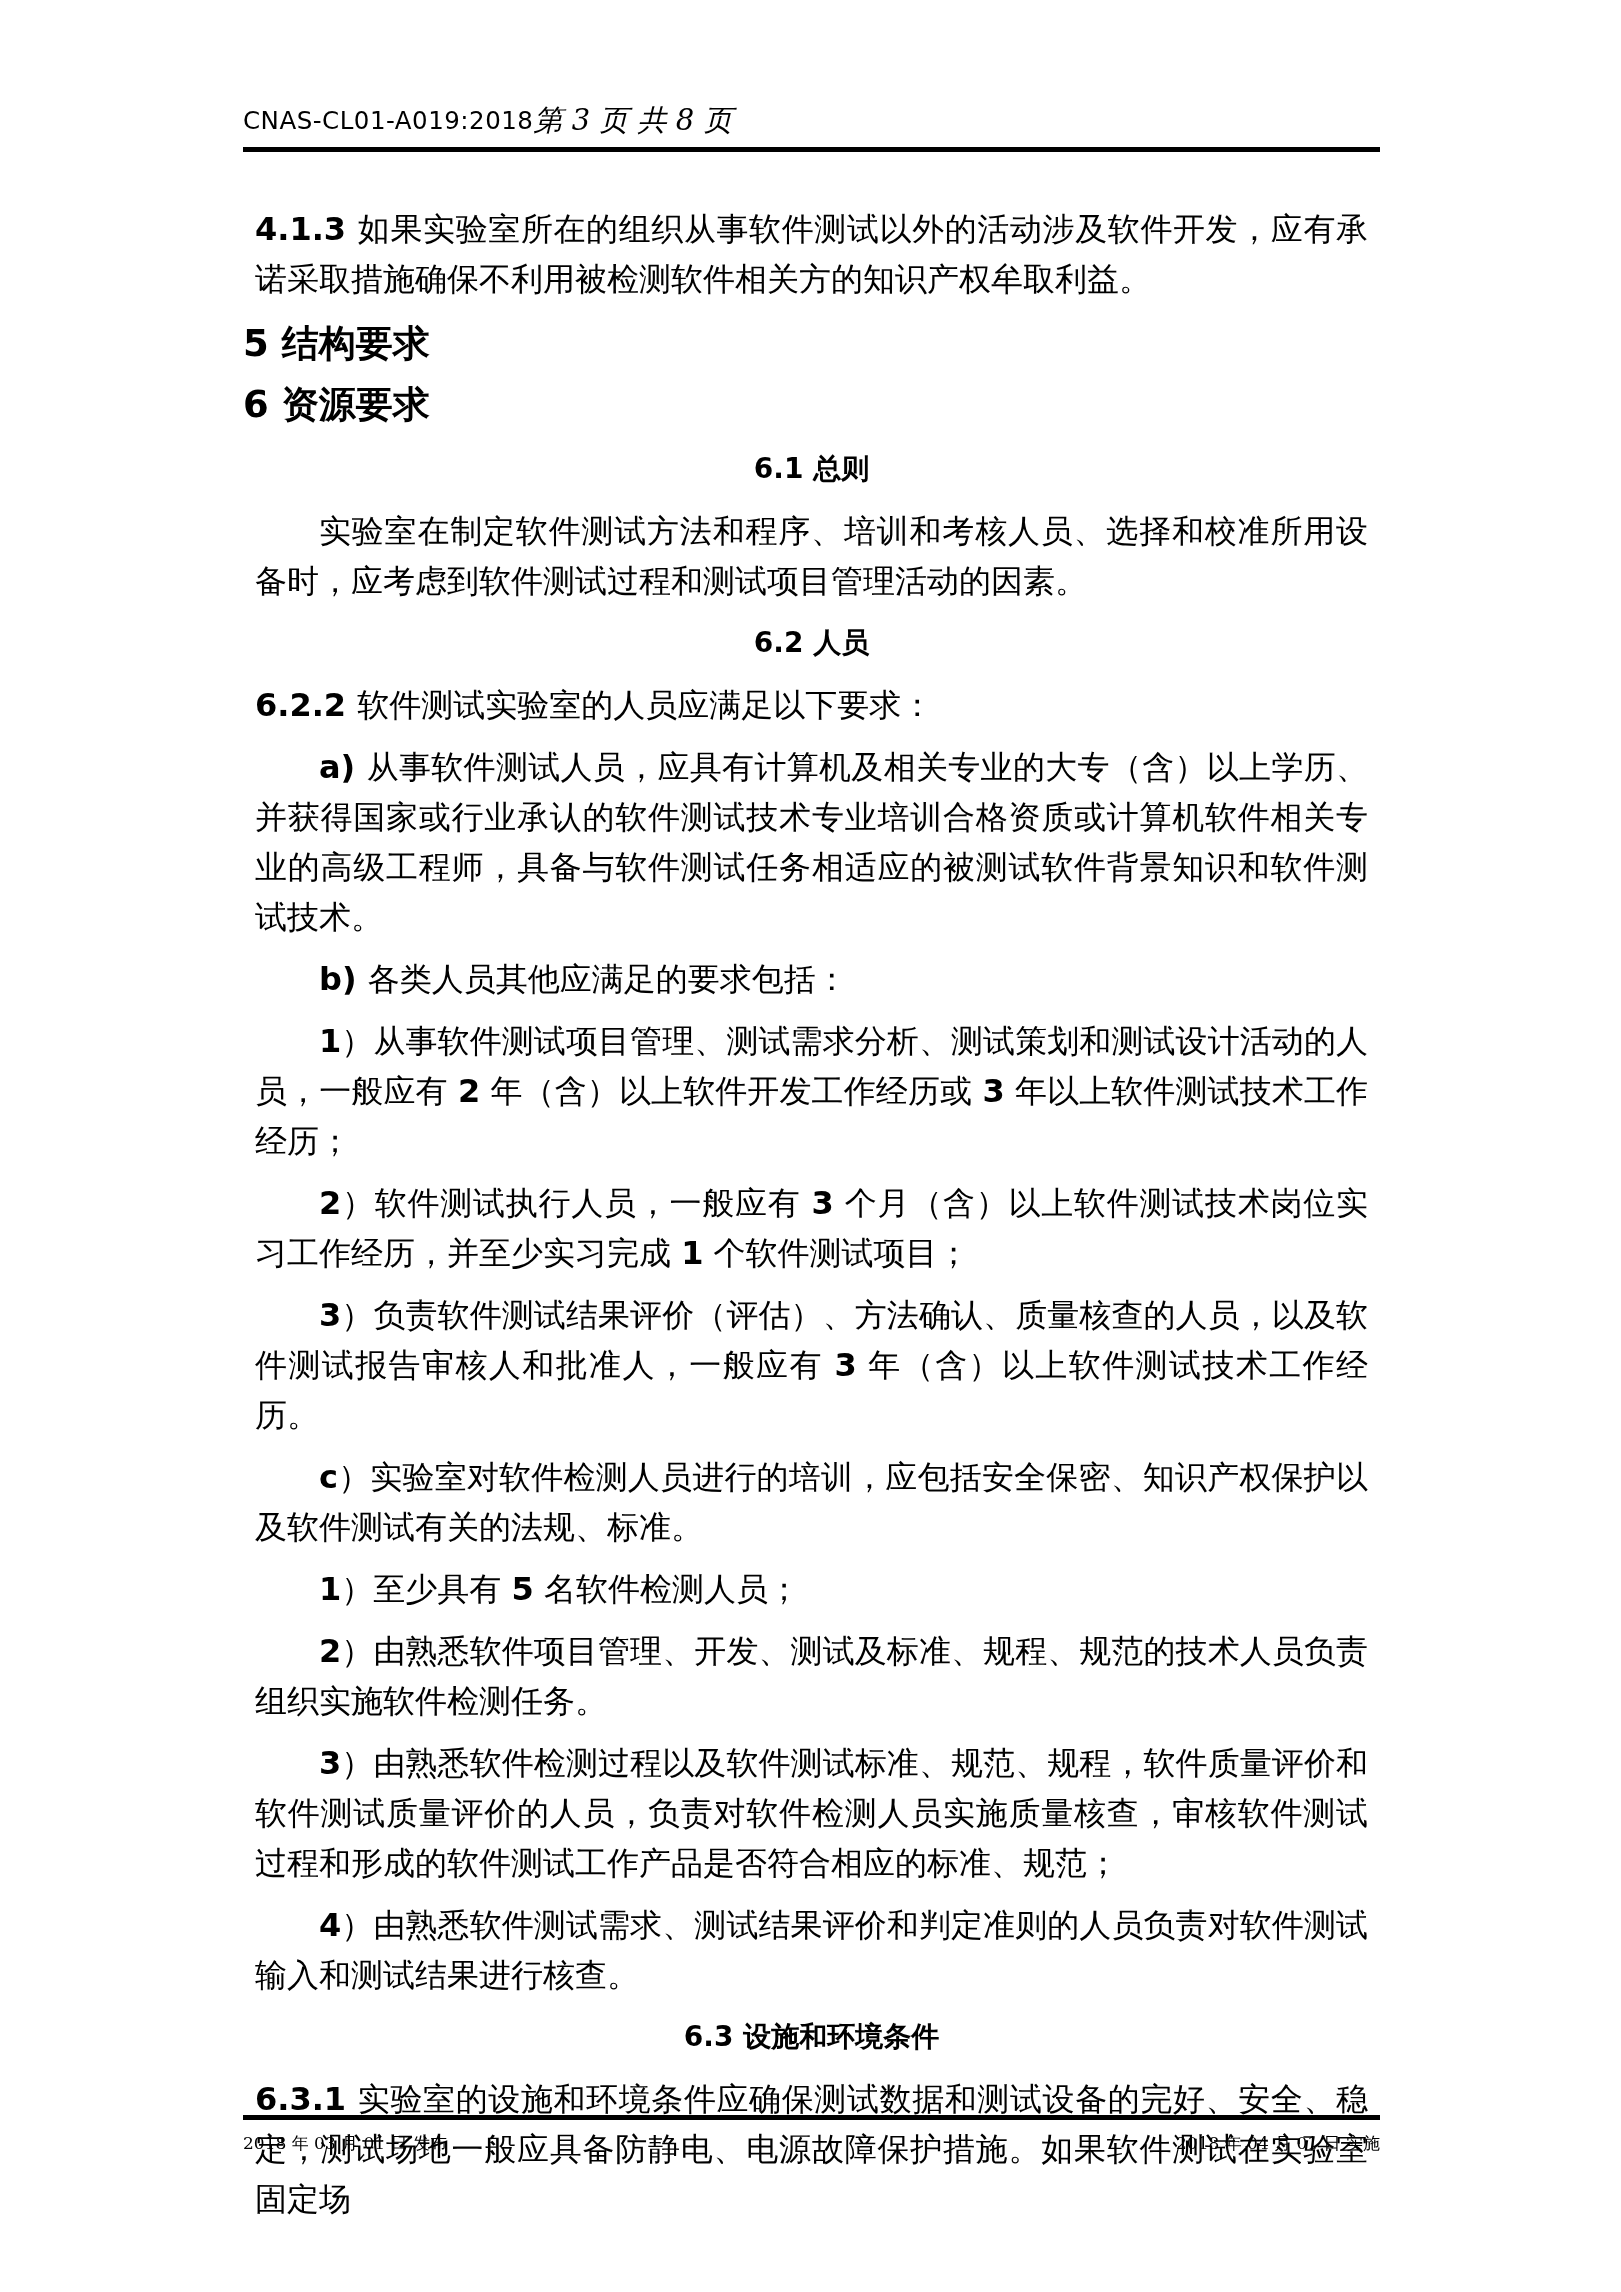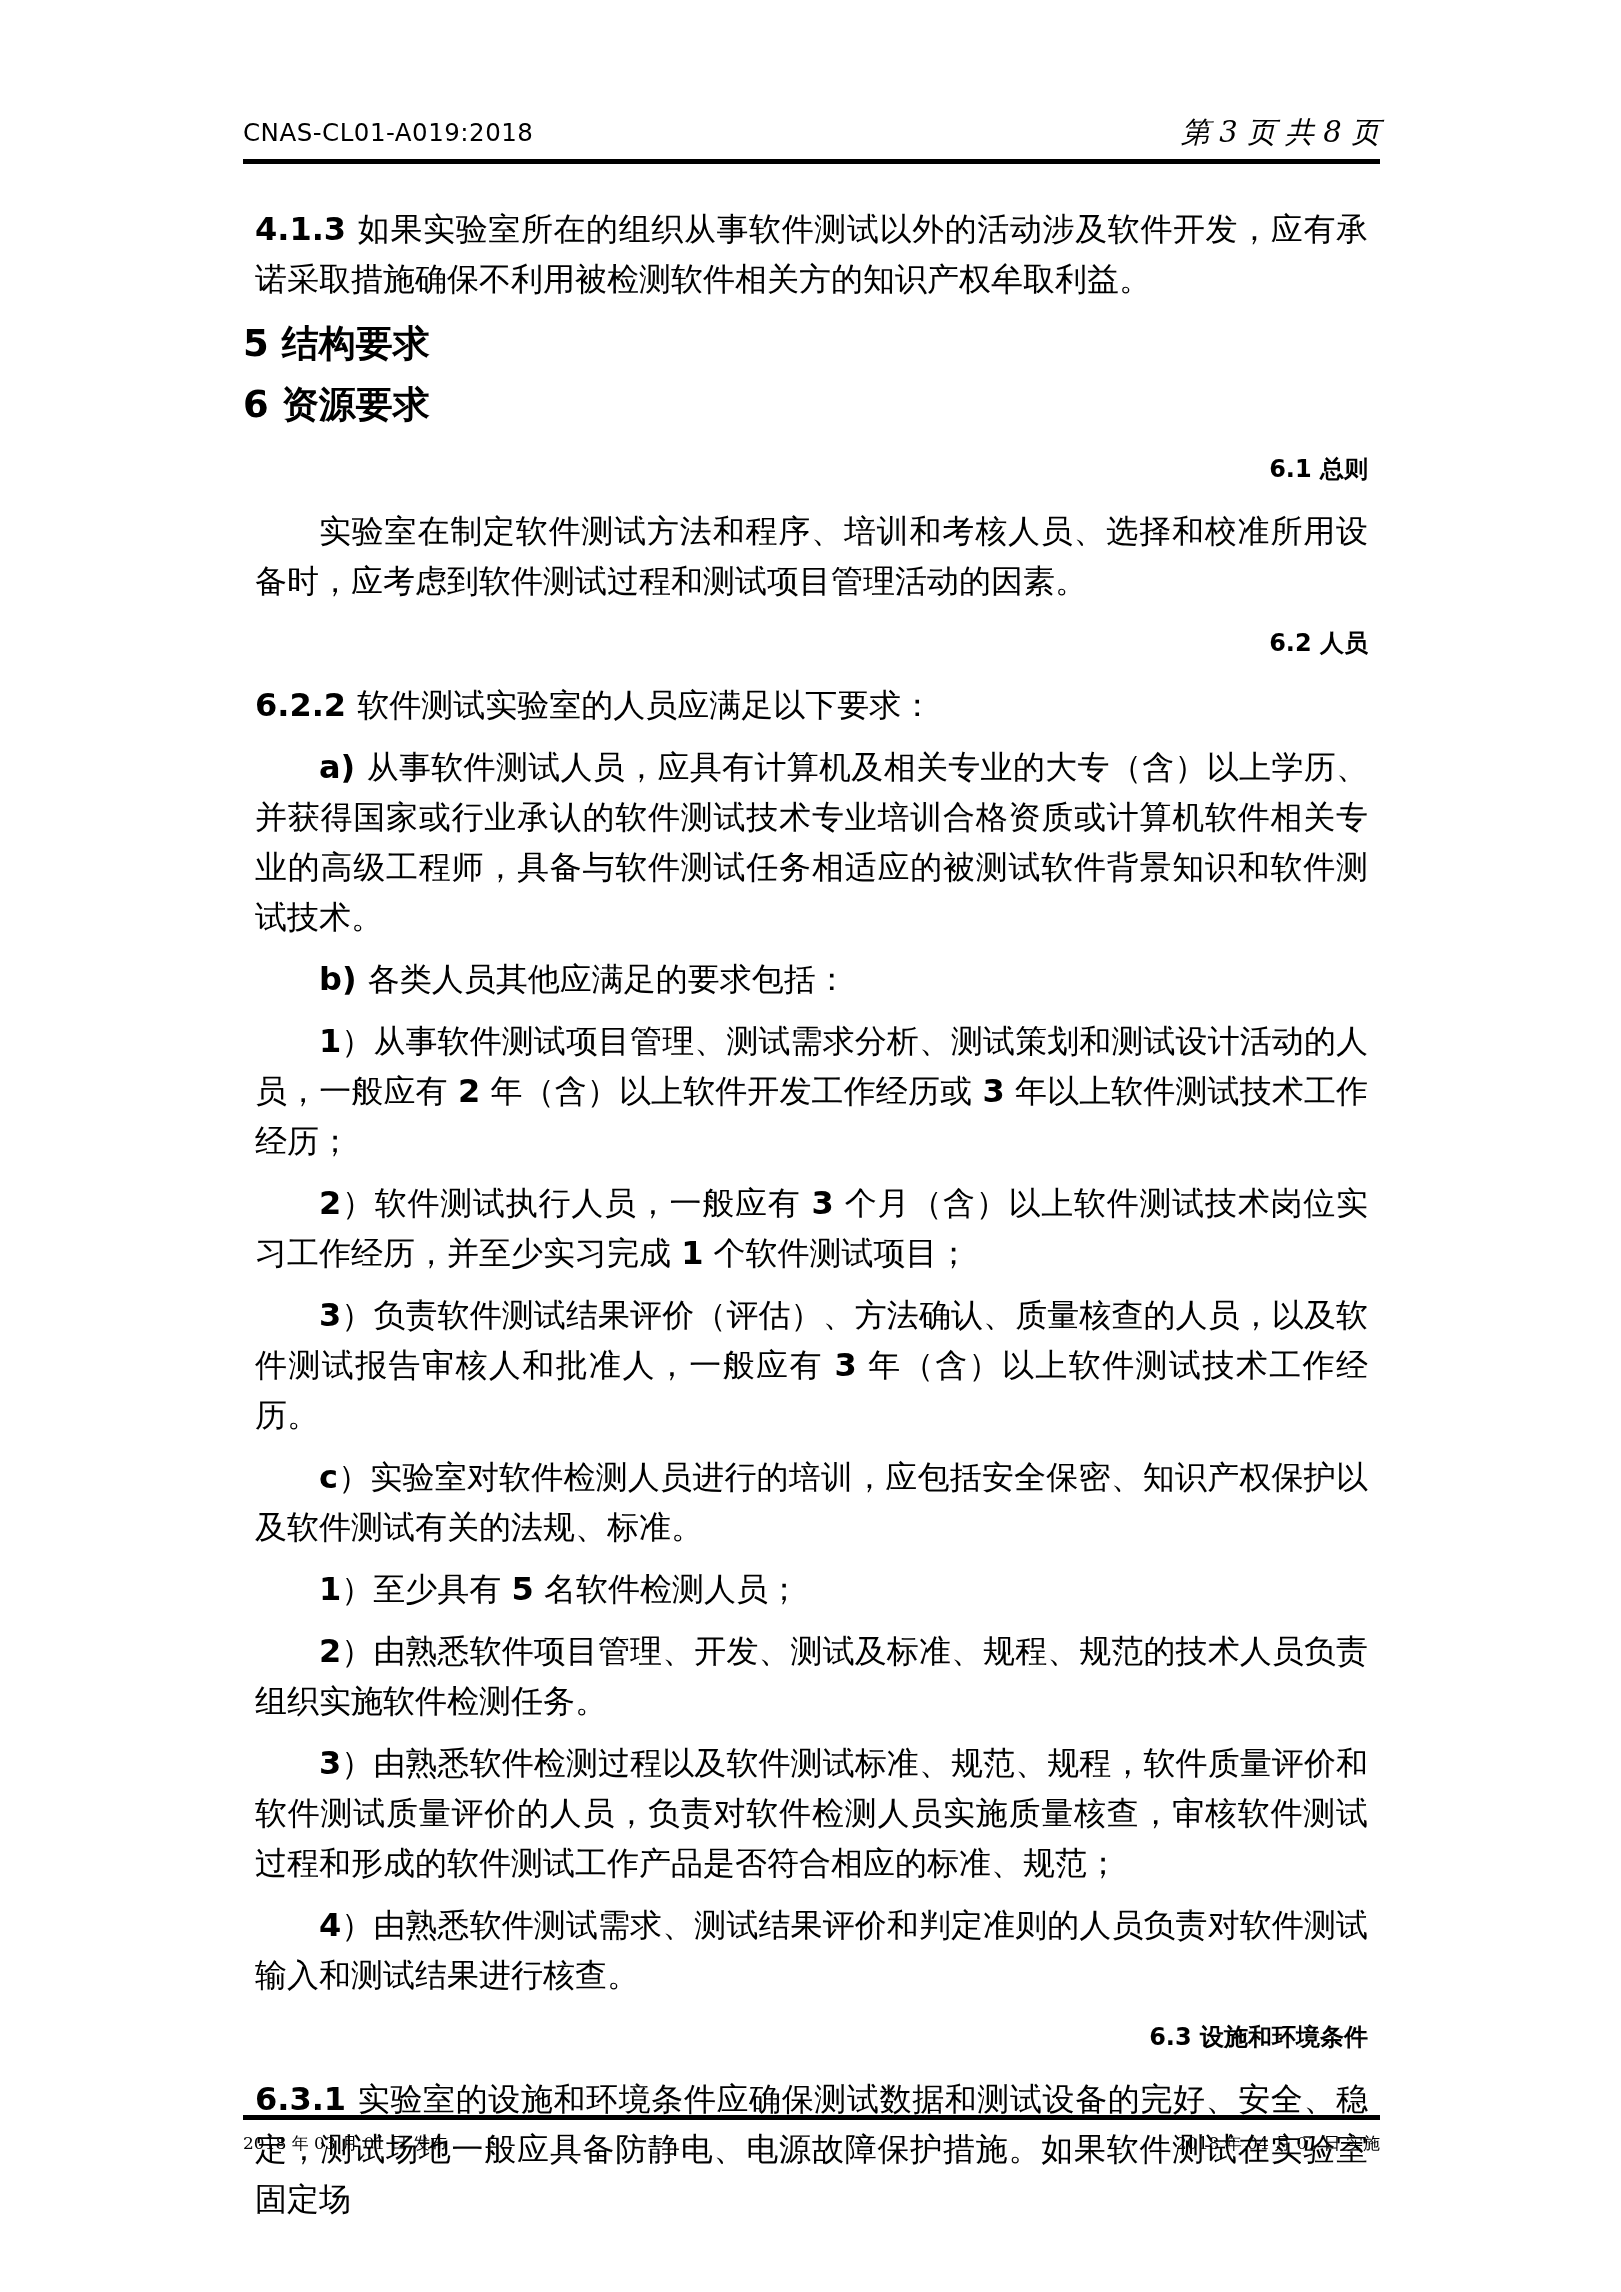--- a/index.html
+++ b/index.html
@@ -12,27 +12,25 @@
     color: #000000;
     font-family: "DejaVu Serif", "Liberation Serif", serif;
     overflow: hidden;
   }
   .header {
     position: absolute;
     top: 106px;
     left: 243px;
     width: 1137px;
     display: flex;
-    justify-content: space-between;
     align-items: flex-end;
     border-bottom: 5.9px solid #000;
     padding-bottom: 11.8px;
     font-size: 24.5px;
     line-height: 29px;
-    margin-top: 12px;
   }
   .doc-no {
     font-family: "DejaVu Sans", "Liberation Sans", sans-serif;
     letter-spacing: 0.5px;
   }
   .page-no { font-size: 29px; font-style: italic; }
   .doc-body {
     position: absolute;
     top: 192px;
     left: 243px;
@@ -47,23 +45,23 @@
     font-family: "DejaVu Sans", "Liberation Sans", sans-serif;
     font-weight: bold;
     font-size: 37px;
     line-height: 55px;
     margin: 5.9px 0;
     text-align: left;
   }
   .h2 {
     font-family: "DejaVu Sans", "Liberation Sans", sans-serif;
     font-weight: bold;
-    font-size: 24px;
+    font-size: 28px;
     line-height: 50px;
-    text-align: right;
+    text-align: center;
   }
   .n {
     font-family: "DejaVu Sans", "Liberation Sans", sans-serif;
     font-weight: bold;
   }
   .footer {
     position: absolute;
     top: 2115px;
     left: 243px;
     width: 1137px;

